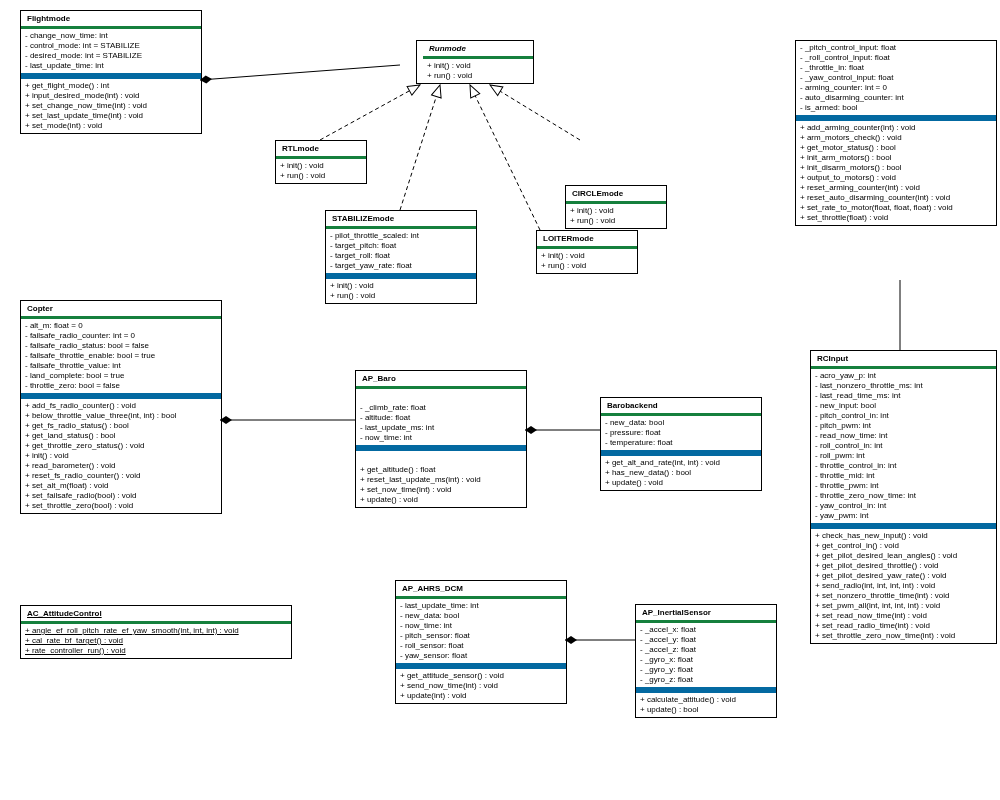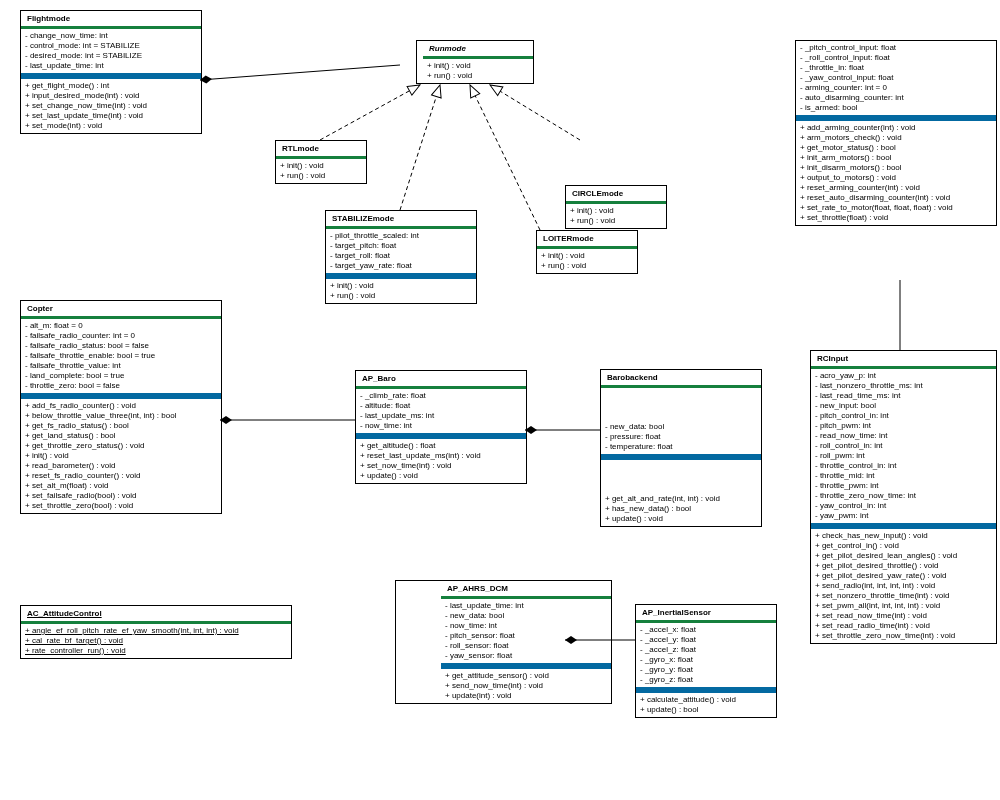--- a/index.html
+++ b/index.html
@@ -149,37 +149,37 @@
     <span class="row">+ get_throttle_zero_status() : void</span>
     <span class="row">+ init() : void</span>
     <span class="row">+ read_barometer() : void</span>
     <span class="row">+ reset_fs_radio_counter() : void</span>
     <span class="row">+ set_alt_m(float) : void</span>
     <span class="row">+ set_failsafe_radio(bool) : void</span>
     <span class="row">+ set_throttle_zero(bool) : void</span>
   </div>
 </div>
 
-<div class="class-box" style="left:355px; top:370px; width:170px;">
+<div class="class-box" style="left:355px; top:370px; width:170px;gap:12px;">
   <div class="class-name">AP_Baro</div>
   <div class="attrs">
     <span class="row">- _climb_rate: float</span>
     <span class="row">- altitude: float</span>
     <span class="row">- last_update_ms: int</span>
     <span class="row">- now_time: int</span>
   </div>
   <div class="methods">
     <span class="row">+ get_altitude() : float</span>
     <span class="row">+ reset_last_update_ms(int) : void</span>
     <span class="row">+ set_now_time(int) : void</span>
     <span class="row">+ update() : void</span>
   </div>
 </div>
 
-<div class="class-box" style="left:600px; top:369px; width:160px;gap:32px;">
+<div class="class-box" style="left:600px; top:397px; width:160px;">
   <div class="class-name">Barobackend</div>
   <div class="attrs">
     <span class="row">- new_data: bool</span>
     <span class="row">- pressure: float</span>
     <span class="row">- temperature: float</span>
   </div>
   <div class="methods">
     <span class="row">+ get_alt_and_rate(int, int) : void</span>
     <span class="row">+ has_new_data() : bool</span>
     <span class="row">+ update() : void</span>
@@ -222,21 +222,21 @@
 
 <div class="class-box" style="left:20px; top:605px; width:270px;text-decoration:underline;">
   <div class="class-name">AC_AttitudeControl</div>
   <div class="methods">
     <span class="row">+ angle_ef_roll_pitch_rate_ef_yaw_smooth(int, int, int) : void</span>
     <span class="row">+ cal_rate_bf_target() : void</span>
     <span class="row">+ rate_controller_run() : void</span>
   </div>
 </div>
 
-<div class="class-box" style="left:395px; top:580px; width:170px;padding-left:45px;">
+<div class="class-box" style="left:395px; top:580px; width:170px;">
   <div class="class-name">AP_AHRS_DCM</div>
   <div class="attrs">
     <span class="row">- last_update_time: int</span>
     <span class="row">- new_data: bool</span>
     <span class="row">- now_time: int</span>
     <span class="row">- pitch_sensor: float</span>
     <span class="row">- roll_sensor: float</span>
     <span class="row">- yaw_sensor: float</span>
   </div>
   <div class="methods">

